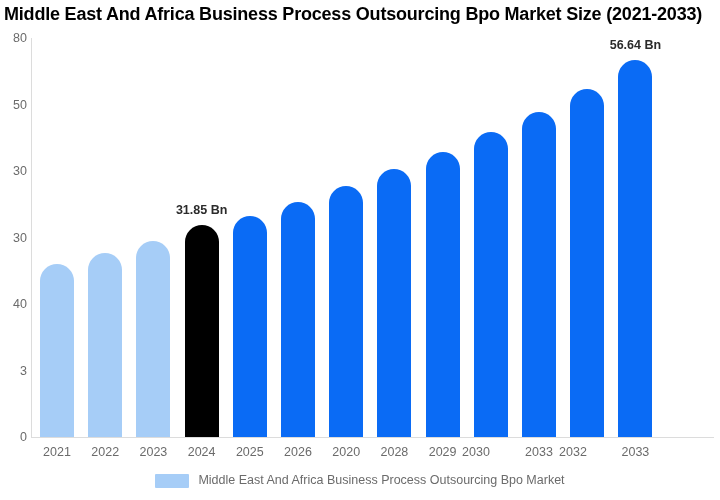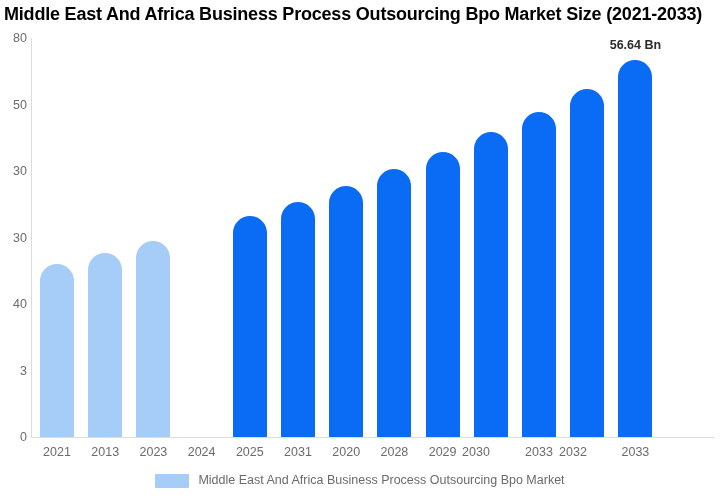--- a/index.html
+++ b/index.html
@@ -146,20 +146,24 @@
   <div id="plot-area">
       <div class="bar-group" style="left: 9px; height: 399px;">
         <div class="bar" style="height: 172.9px; background: rgb(166, 205, 247);"></div>
       </div>
       <div class="bar-group" style="left: 57.2px; height: 399px;">
         <div class="bar" style="height: 184.205px; background: rgb(166, 205, 247);"></div>
       </div>
       <div class="bar-group" style="left: 105.4px; height: 399px;">
         <div class="bar" style="height: 196.175px; background: rgb(166, 205, 247);"></div>
       </div>
+      <div class="bar-group" style="left: 153.6px; height: 399px;">
+        <div class="bar" style="height: 211.803px; background: rgb(0, 0, 0);"></div>
+        <div class="bar-label" style="bottom: 219.803px;">31.85 Bn</div>
+      </div>
       <div class="bar-group" style="left: 201.8px; height: 399px;">
         <div class="bar" style="height: 221.445px; background: rgb(10, 107, 245);"></div>
       </div>
       <div class="bar-group" style="left: 250px; height: 399px;">
         <div class="bar" style="height: 235.41px; background: rgb(10, 107, 245);"></div>
       </div>
       <div class="bar-group" style="left: 298.2px; height: 399px;">
         <div class="bar" style="height: 251.37px; background: rgb(10, 107, 245);"></div>
       </div>
       <div class="bar-group" style="left: 346.4px; height: 399px;">
@@ -178,25 +182,25 @@
         <div class="bar" style="height: 347.795px; background: rgb(10, 107, 245);"></div>
       </div>
       <div class="bar-group" style="left: 587.4px; height: 399px;">
         <div class="bar" style="height: 376.656px; background: rgb(10, 107, 245);"></div>
         <div class="bar-label" style="bottom: 384.656px;">56.64 Bn</div>
       </div>
     </div>
 
   <div id="x-axis-labels">
       <div class="x-tick-label" style="left: 32px;">2021</div>
-      <div class="x-tick-label" style="left: 80.2px;">2013</div>
+      <div class="x-tick-label" style="left: 80.2px;">2022</div>
       <div class="x-tick-label" style="left: 128.4px;">2023</div>
       <div class="x-tick-label" style="left: 176.6px;">2024</div>
       <div class="x-tick-label" style="left: 224.8px;">2025</div>
-      <div class="x-tick-label" style="left: 273px;">2031</div>
+      <div class="x-tick-label" style="left: 273px;">2026</div>
       <div class="x-tick-label" style="left: 321.2px;">2020</div>
       <div class="x-tick-label" style="left: 369.4px;">2028</div>
       <div class="x-tick-label" style="left: 417.6px;">2029</div>
       <div class="x-tick-label" style="left: 451px;">2030</div>
       <div class="x-tick-label" style="left: 514px;">2033</div>
       <div class="x-tick-label" style="left: 548px; text-align: center;">2032</div>
       <div class="x-tick-label" style="left: 610.4px;">2033</div>
     </div>
 
   <div id="legend">

